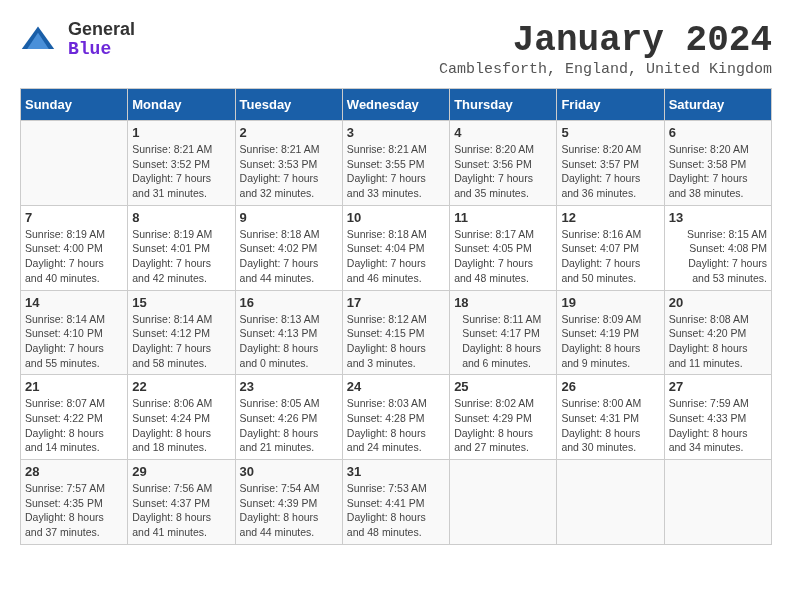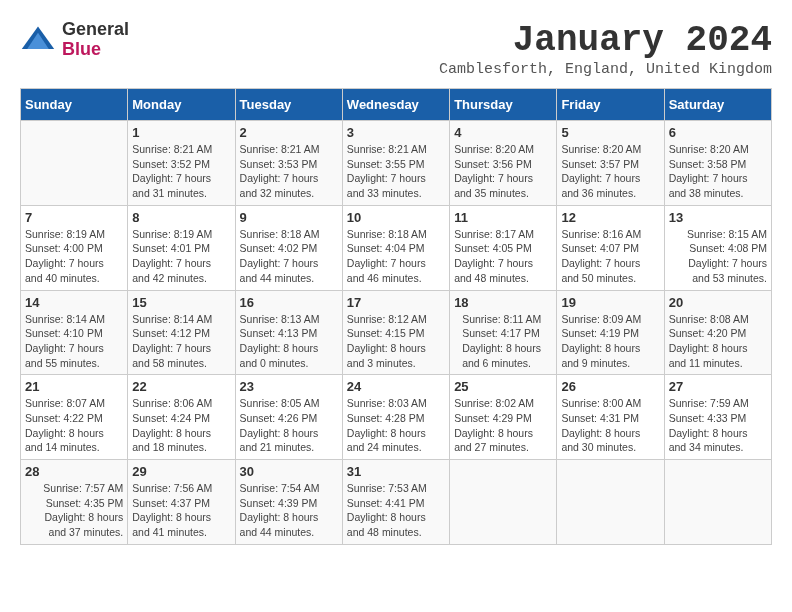--- a/index.html
+++ b/index.html
@@ -12,29 +12,29 @@
     }
     .header-section {
       display: flex;
       align-items: flex-start;
       justify-content: space-between;
       margin-bottom: 10px;
     }
     .logo {
       display: flex;
       align-items: center;
-      gap: 6px;
+      gap: 12px;
     }
     .logo-text {
       font-size: 18px;
       font-weight: bold;
       color: #333;
       line-height: 1.1;
     }
-    .logo-blue { color: #be185d; }
+    .logo-blue { color: #6d28d9; font-family: Liberation Mono, monospace; }
     .logo-icon {
       width: 36px;
       height: 36px;
     }
     .title-section {
       text-align: right;
       font-family: Liberation Mono, monospace;
     }
     .calendar-title {
       font-size: 36px;
@@ -313,21 +313,21 @@
             <span class="day-number">27</span>
             <div class="day-info" style="white-space: pre-line;">Sunrise: 7:59 AM
 Sunset: 4:33 PM
 Daylight: 8 hours
 and 34 minutes.</div>
           </td>
         </tr>
         <tr>
           <td>
             <span class="day-number">28</span>
-            <div class="day-info" style="white-space: pre-line; text-align: right;">Sunrise: 7:57 AM
+            <div class="day-info" style="white-space: pre-line;">Sunrise: 7:57 AM
 Sunset: 4:35 PM
 Daylight: 8 hours
 and 37 minutes.</div>
           </td>
           <td>
             <span class="day-number">29</span>
             <div class="day-info" style="white-space: pre-line;">Sunrise: 7:56 AM
 Sunset: 4:37 PM
 Daylight: 8 hours
 and 41 minutes.</div>

